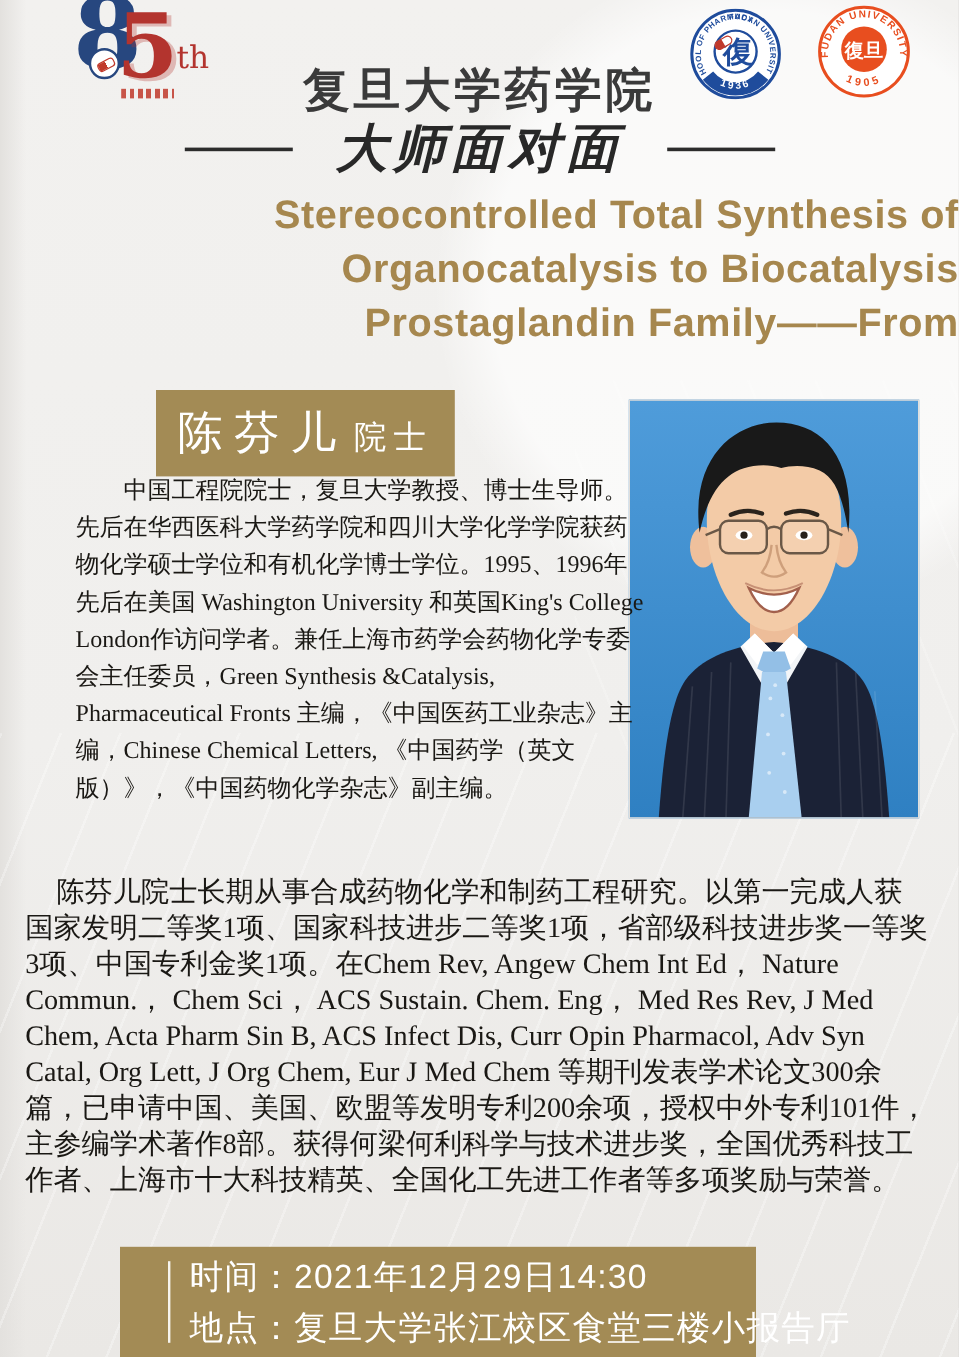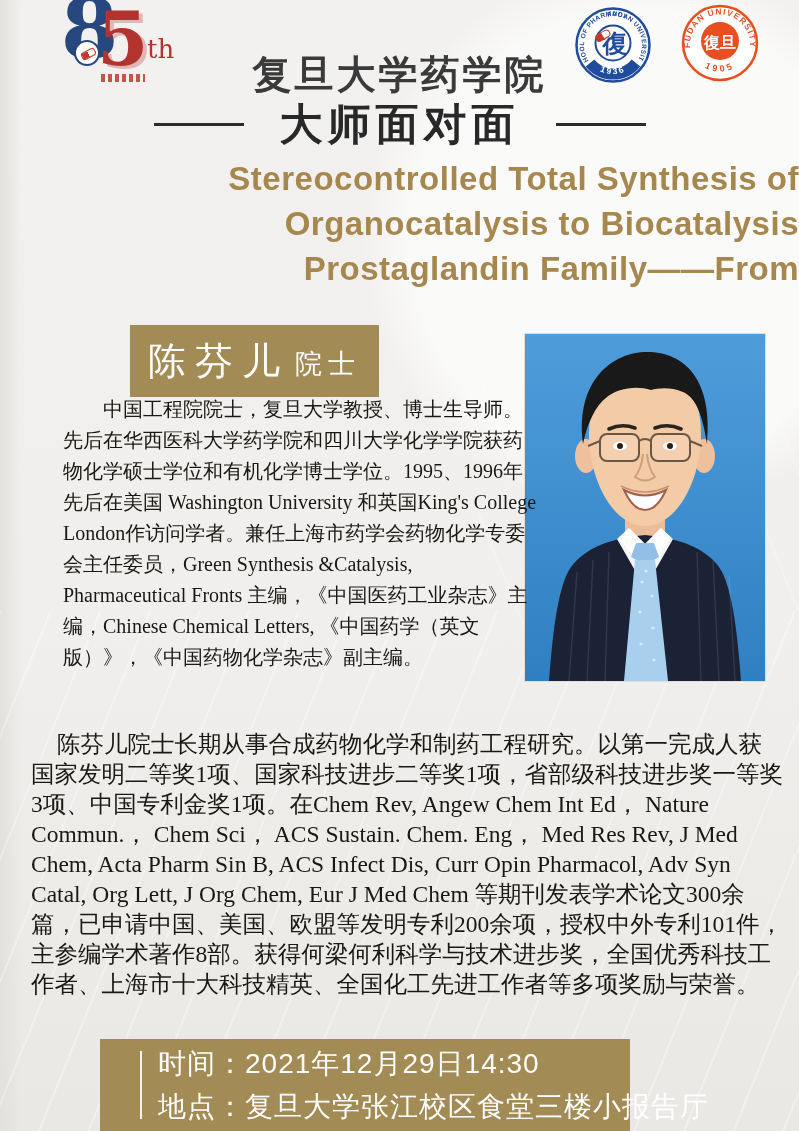--- a/index.html
+++ b/index.html
@@ -37,21 +37,21 @@
 
   .school-title{position:absolute;left:0;right:0;top:12px;text-align:center;
     font-family:"Liberation Sans","DejaVu Sans",sans-serif;
     font-size:39px;font-weight:900;letter-spacing:3px;color:#3a3a3a;margin-top:36px;}
 
   .seal{position:absolute;}
   .seal.pharm{left:575px;top:7px;}
   .seal.univ{left:681px;top:4px;}
 
   
-  .series-row{position:absolute;left:0;right:0;top:101px;display:flex;align-items:center;justify-content:center;gap:36px;}
+  .series-row{position:absolute;left:0;right:0;top:101px;display:flex;align-items:center;justify-content:center;gap:36px;font-style:italic;}
   .series-rule{width:90px;height:3px;background:#2c2c2c;}
   .series-label{font-family:"Liberation Sans","DejaVu Sans",sans-serif;
     font-size:43px;font-weight:900;letter-spacing:5px;color:#282828;line-height:1.1;}
 
   
   .lecture-title{position:absolute;left:0;right:0;top:156px;text-align:right;
     font-family:"Liberation Sans","DejaVu Sans",sans-serif;
     font-size:33px;font-weight:700;color:#a6874e;line-height:45px;letter-spacing:.5px;}
 
   
@@ -59,21 +59,21 @@
     background:#a38b55;display:inline-flex;align-items:center;padding:0 18px;}
   .name-badge .nm{font-size:38px;color:#fff;letter-spacing:9px;line-height:1;}
   .name-badge .hn{font-size:27px;color:#fff;letter-spacing:6px;line-height:1;margin-left:6px;padding-top:6px;}
 
   .photo-frame{position:absolute;left:524px;top:333px;width:240px;height:347px;
     border:1px solid #e0dedb;box-sizing:content-box;background:#3f8fd1;}
   .photo-frame svg{display:block;}
 
   .bio{color:#1a1814;text-align:left;}
   .bio-1{position:absolute;left:27px;top:394px;width:474px;font-size:20px;line-height:31px;text-indent:40px;margin-left:36px;}
-  .bio-2{position:absolute;left:31px;top:729px;width:753px;font-size:23.5px;line-height:30px;text-indent:26px;}
+  .bio-2{position:absolute;left:21px;top:729px;width:753px;font-size:23.5px;line-height:30px;text-indent:26px;}
 
   
   .event-box{position:absolute;left:100px;top:1039px;width:530px;height:92px;background:#a38b55;}
   .event-sep{position:absolute;left:40px;top:12px;bottom:12px;width:1.5px;background:rgba(255,255,255,.9);}
   .event-lines{position:absolute;left:58px;top:3px;right:8px;
     font-family:"Liberation Sans","DejaVu Sans",sans-serif;
     color:#ffffff;font-size:28px;line-height:43px;letter-spacing:1px;white-space:nowrap;}
 </style>
 </head>
 <body>

